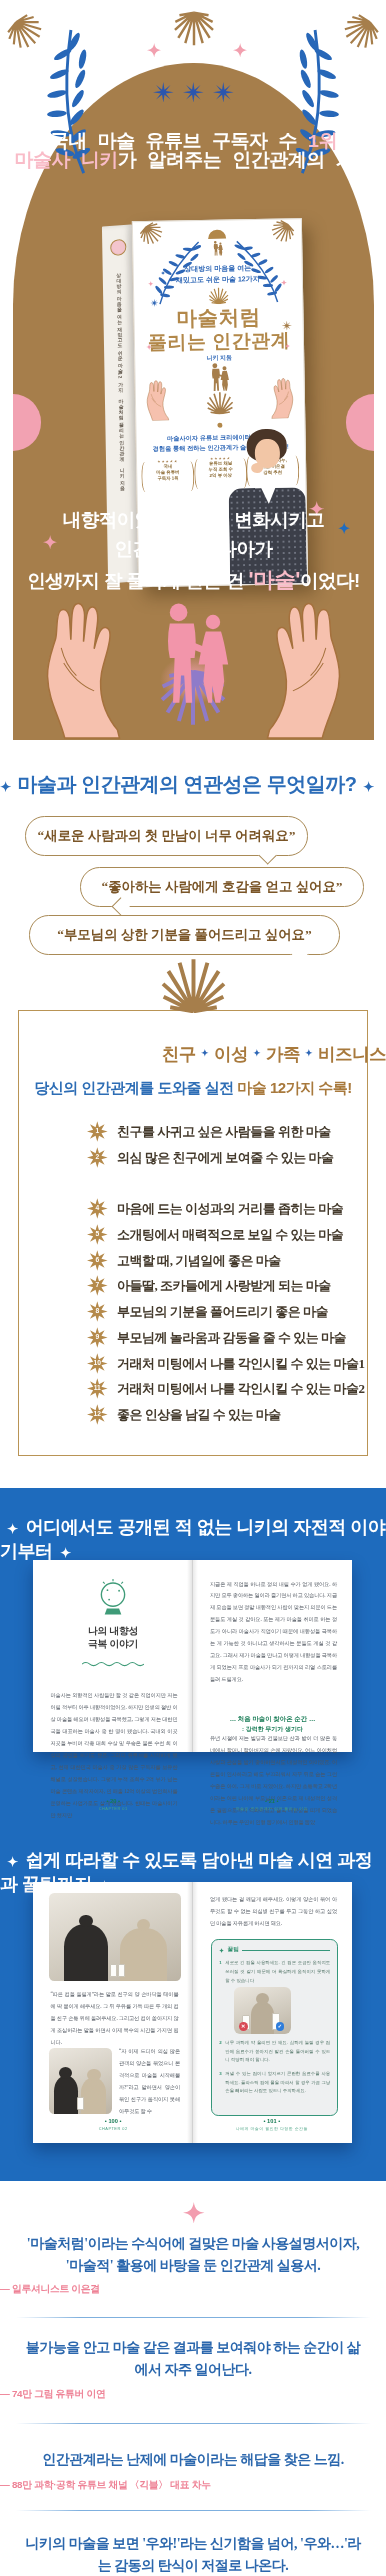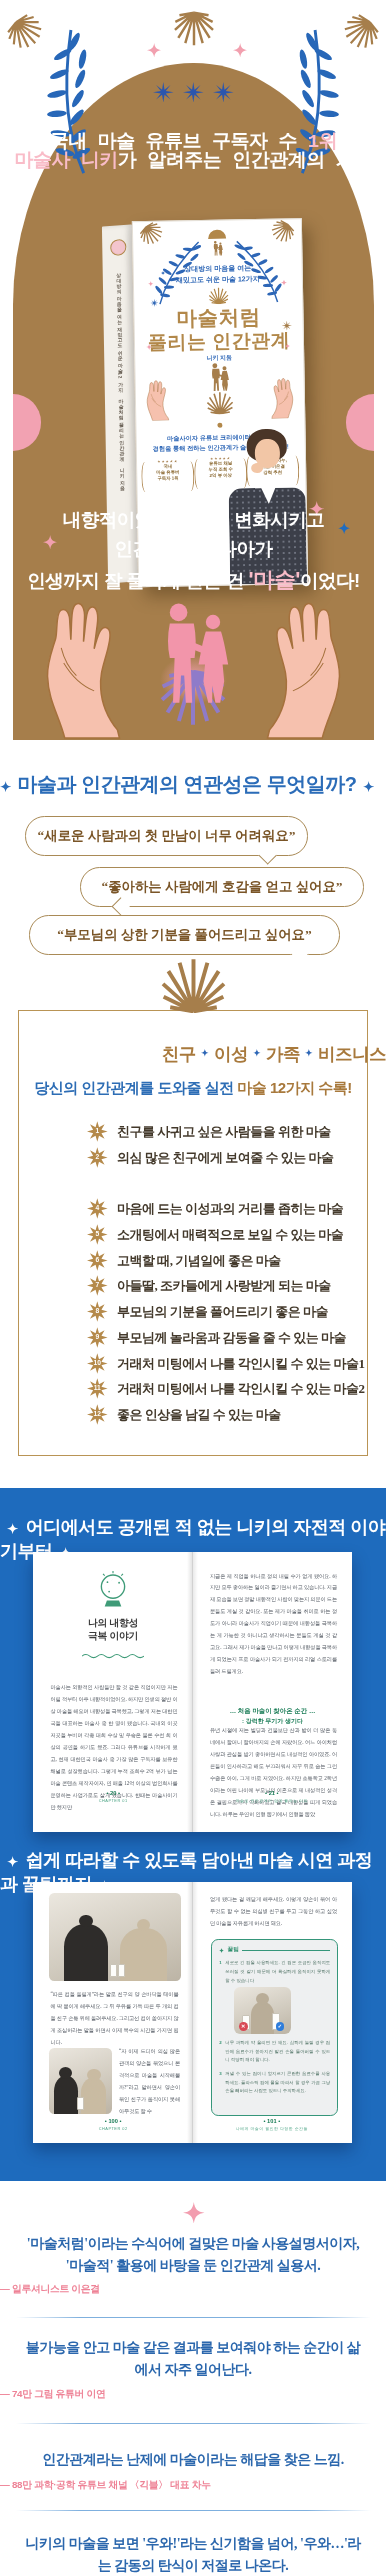--- a/index.html
+++ b/index.html
@@ -478,21 +478,21 @@
 
   <section class="s-blue">
     <div class="blue-head" style="top:27px">
       <svg viewBox="0 0 22 22" width="11.3" height="11.3">
           <use href="#sp4"></use>
         </svg><span>어디에서도 공개된 적 없는 니키의 자전적 이야기부터</span><svg viewBox="0 0 22 22" width="11.3" height="11.3">
           <use href="#sp4"></use>
         </svg>
     </div>
 
-    <div class="spread" style="top:64px;height:280px">
+    <div class="spread" style="top:72px;height:192px">
       <svg class="i" style="left:63px;top:17.5px;width:34px;height:41px;color:#3f9b78" viewBox="0 0 66 80" width="34" height="41">
           <use href="#crystal"></use>
         </svg>
       <div class="pg-title" style="left:15.5px;top:65px;width:129px">나의 내향성</div>
       <div class="pg-title" style="left:15.5px;top:78px;width:129px">극복 이야기</div>
       <svg class="i" style="left:49px;top:101px;width:62px;height:6.2px;color:#3f9b78" viewBox="0 0 120 12" preserveAspectRatio="none">
           <path d="M0 6 Q7.5 0 15 6 T30 6 T45 6 T60 6 T75 6 T90 6 T105 6 T120 6" fill="none" stroke="currentColor" stroke-width="2"></path>
         </svg>
       <div class="pg-body" style="left:17.5px;top:130px;width:127px">마술사는 외향적인 사람들만 할 것 같은 직업이지만 저는 어릴 적부터 아주 내향적이었어요. 하지만 인생의 절반 이상 마술을 해오며 내향성을 극복했고, 그렇게 저는 대한민국을 대표하는 마술사 중 한 명이 됐습니다. 국내외 이곳저곳을 누비며 각종 대회 수상 및 우승은 물론 수천 회 이상의 공연을 하기도 했죠. 그러다 유튜브를 시작하게 됐고, 현재 대한민국 마술사 중 가장 많은 구독자를 보유한 채널로 성장했습니다. 그렇게 누적 조회수 2억 뷰가 넘는 마술 콘텐츠 제작자이자, 연 매출 12억 이상의 법인회사를 운영하는 사업가로도 살게 됐습니다. 한때는 마술사이기만 했지만</div>
       <div class="pg-foot" style="left:8.2px;top:238px">

